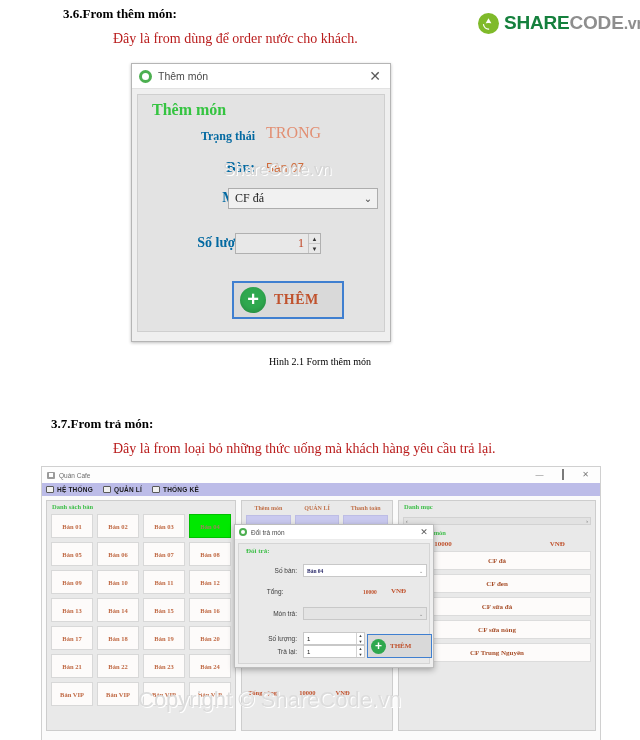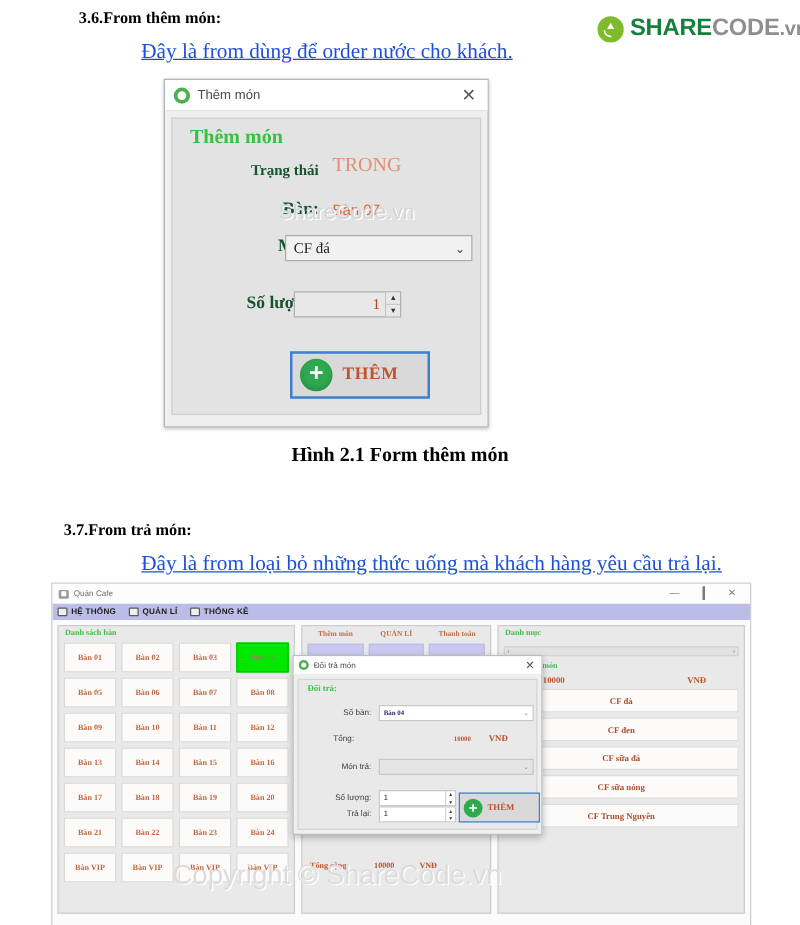--- a/index.html
+++ b/index.html
@@ -15,21 +15,21 @@
 
   
   .doc-heading{
     position:absolute;
     font-family:"Liberation Serif", serif;
     font-weight:bold;font-size:13px;color:#000;
   }
   .doc-para{
     position:absolute;
     font-family:"Liberation Serif", serif;
-    font-size:17px;color:#1d4ed8;text-decoration:underline;
+    font-size:14px;color:#b91c1c;
   }
 
   
   .logo{position:absolute;left:478px;top:12px;display:flex;align-items:center;gap:5px;}
   .logo-mark{
     width:21px;height:21px;border-radius:50%;
     background:#7fba2a;position:relative;
     display:flex;align-items:center;justify-content:center;
   }
   .logo-mark svg{display:block;}
@@ -72,21 +72,21 @@
     margin:5px;height:236px;position:relative;
   }
   .tm-title{
     position:absolute;left:14px;top:6px;
     font-family:"Liberation Serif",serif;font-weight:bold;
     font-size:16px;color:#35c441;
   }
   .tm-row-label{
     position:absolute;
     font-family:"Liberation Serif",serif;font-weight:bold;
-    color:#14532d;text-align:right;
+    color:#0369a1;text-align:right;
   }
   .tm-val{position:absolute;font-family:"Liberation Sans",sans-serif;}
   .tm-status-val{
     font-family:"Liberation Serif",serif;font-size:16px;color:#e28f73;
   }
   .tm-ban-val{font-size:12px;color:#cf6a3a;}
 
   .combo{
     position:absolute;
     background:#f1f1f1;border:1px solid #adadad;
@@ -136,21 +136,21 @@
     position:absolute;
     font-family:"Liberation Sans",sans-serif;
     color:#d5d5d5;
     text-shadow:1px 1px 0 #fff;
     pointer-events:none;user-select:none;
     white-space:nowrap;
   }
 
   .fig-cap{
     position:absolute;width:100%;text-align:center;
-    font-family:"Liberation Serif",serif;font-weight:bold;font-size:16px;color:#000;
+    font-family:"Liberation Serif",serif;font-weight:normal;font-size:10px;color:#000;
   }
 
   
   #app{
     position:absolute;left:41px;top:466px;width:558px;height:274px;
     background:#fbfbfb;border:1px solid #d0d0d0;
     font-family:"Liberation Sans",sans-serif;overflow:hidden;
   }
   #app .app-title{
     height:16px;background:#fdfdfd;display:flex;align-items:center;padding:0 2px 0 5px;

